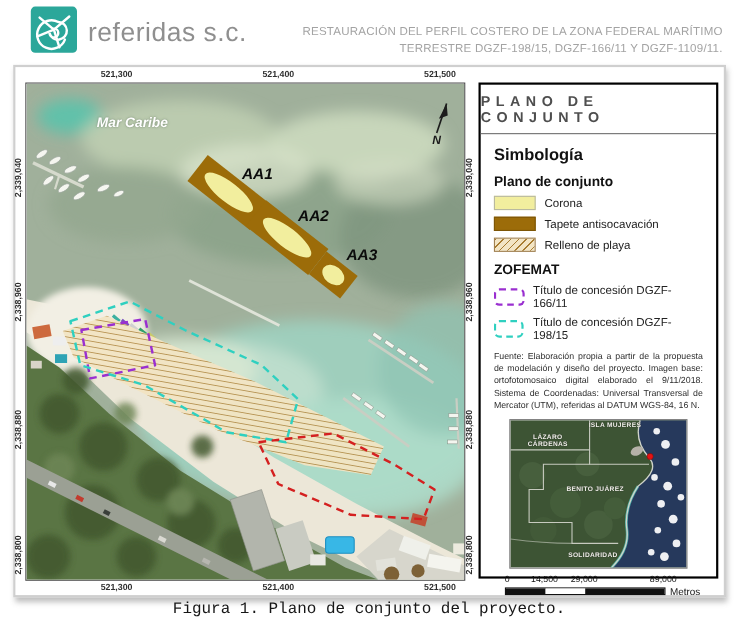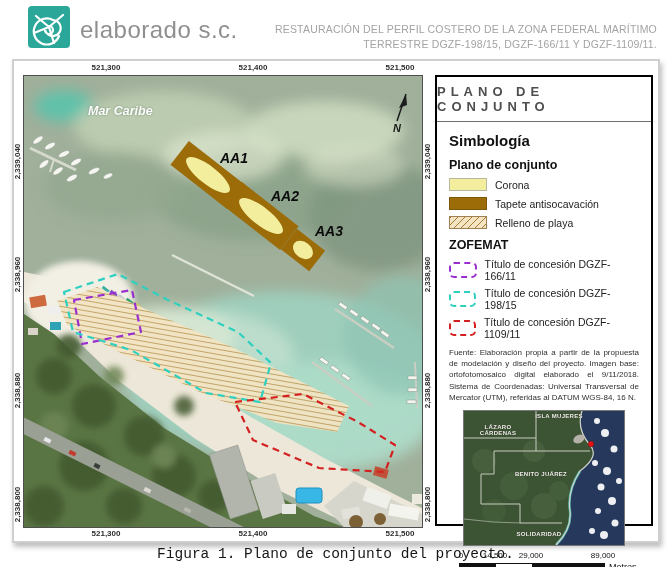--- a/index.html
+++ b/index.html
@@ -57,21 +57,21 @@
   <svg width="42" height="42" viewBox="0 0 42 42">
     <g fill="none" stroke="#ffffff" stroke-width="2.2" stroke-linecap="round">
       <path d="M21,21 m0,-1 a4,4 0 1,1 -4,4 a8,8 0 1,0 8,-10 a13,13 0 1,0 6,16"></path>
       <path d="M21,21 L35,9"></path>
         <path d="M21,21 L8,10"></path>
         <path d="M21,21 L6,27"></path>
         <path d="M21,21 L26,37"></path>
     </g>
   </svg>
 </div>
-<div class="logo-text">elaborado s.c.</div>
+<div class="logo-text">referidas s.c.</div>
 <div class="header-title">
   <div>RESTAURACIÓN DEL PERFIL COSTERO DE LA ZONA FEDERAL MARÍTIMO</div>
   <div>TERRESTRE DGZF-198/15, DGZF-166/11 Y DGZF-1109/11.</div>
 </div>
 
 <div class="figure-box">
 
   <div class="xlab" style="left:62px;top:2px;">521,300</div>
   <div class="xlab" style="left:209px;top:2px;">521,400</div>
   <div class="xlab" style="left:356px;top:2px;">521,500</div>
@@ -265,24 +265,20 @@
       </div>
 
       <div class="h-group" style="margin-top:9px;">ZOFEMAT</div>
       <div class="zrow">
         <span class="dswatch" style="border-color: rgb(154, 47, 208);"></span>
         <span class="legend-label">Título de concesión DGZF-166/11</span>
       </div>
       <div class="zrow">
         <span class="dswatch" style="border-color: rgb(47, 208, 192);"></span>
         <span class="legend-label">Título de concesión DGZF-198/15</span>
-      </div>
-      <div class="zrow">
-        <span class="dswatch" style="border-color: rgb(212, 32, 32);"></span>
-        <span class="legend-label">Título de concesión DGZF-1109/11</span>
       </div>
 
       <div class="source">Fuente: Elaboración propia a partir de la propuesta de modelación y diseño del proyecto. Imagen base: ortofotomosaico digital elaborado el 9/11/2018. Sistema de Coordenadas: Universal Transversal de Mercator (UTM), referidas al DATUM WGS-84, 16 N.</div>
 
       <div class="inset-wrap">
         <svg width="160" height="134" viewBox="0 0 160 134">
           <rect width="160" height="134" fill="#3d5434"></rect>
           <g opacity=".8">
             <circle cx="20" cy="50" r="12" fill="#4a6240"></circle>
               <circle cx="50" cy="75" r="14" fill="#46603c"></circle>

